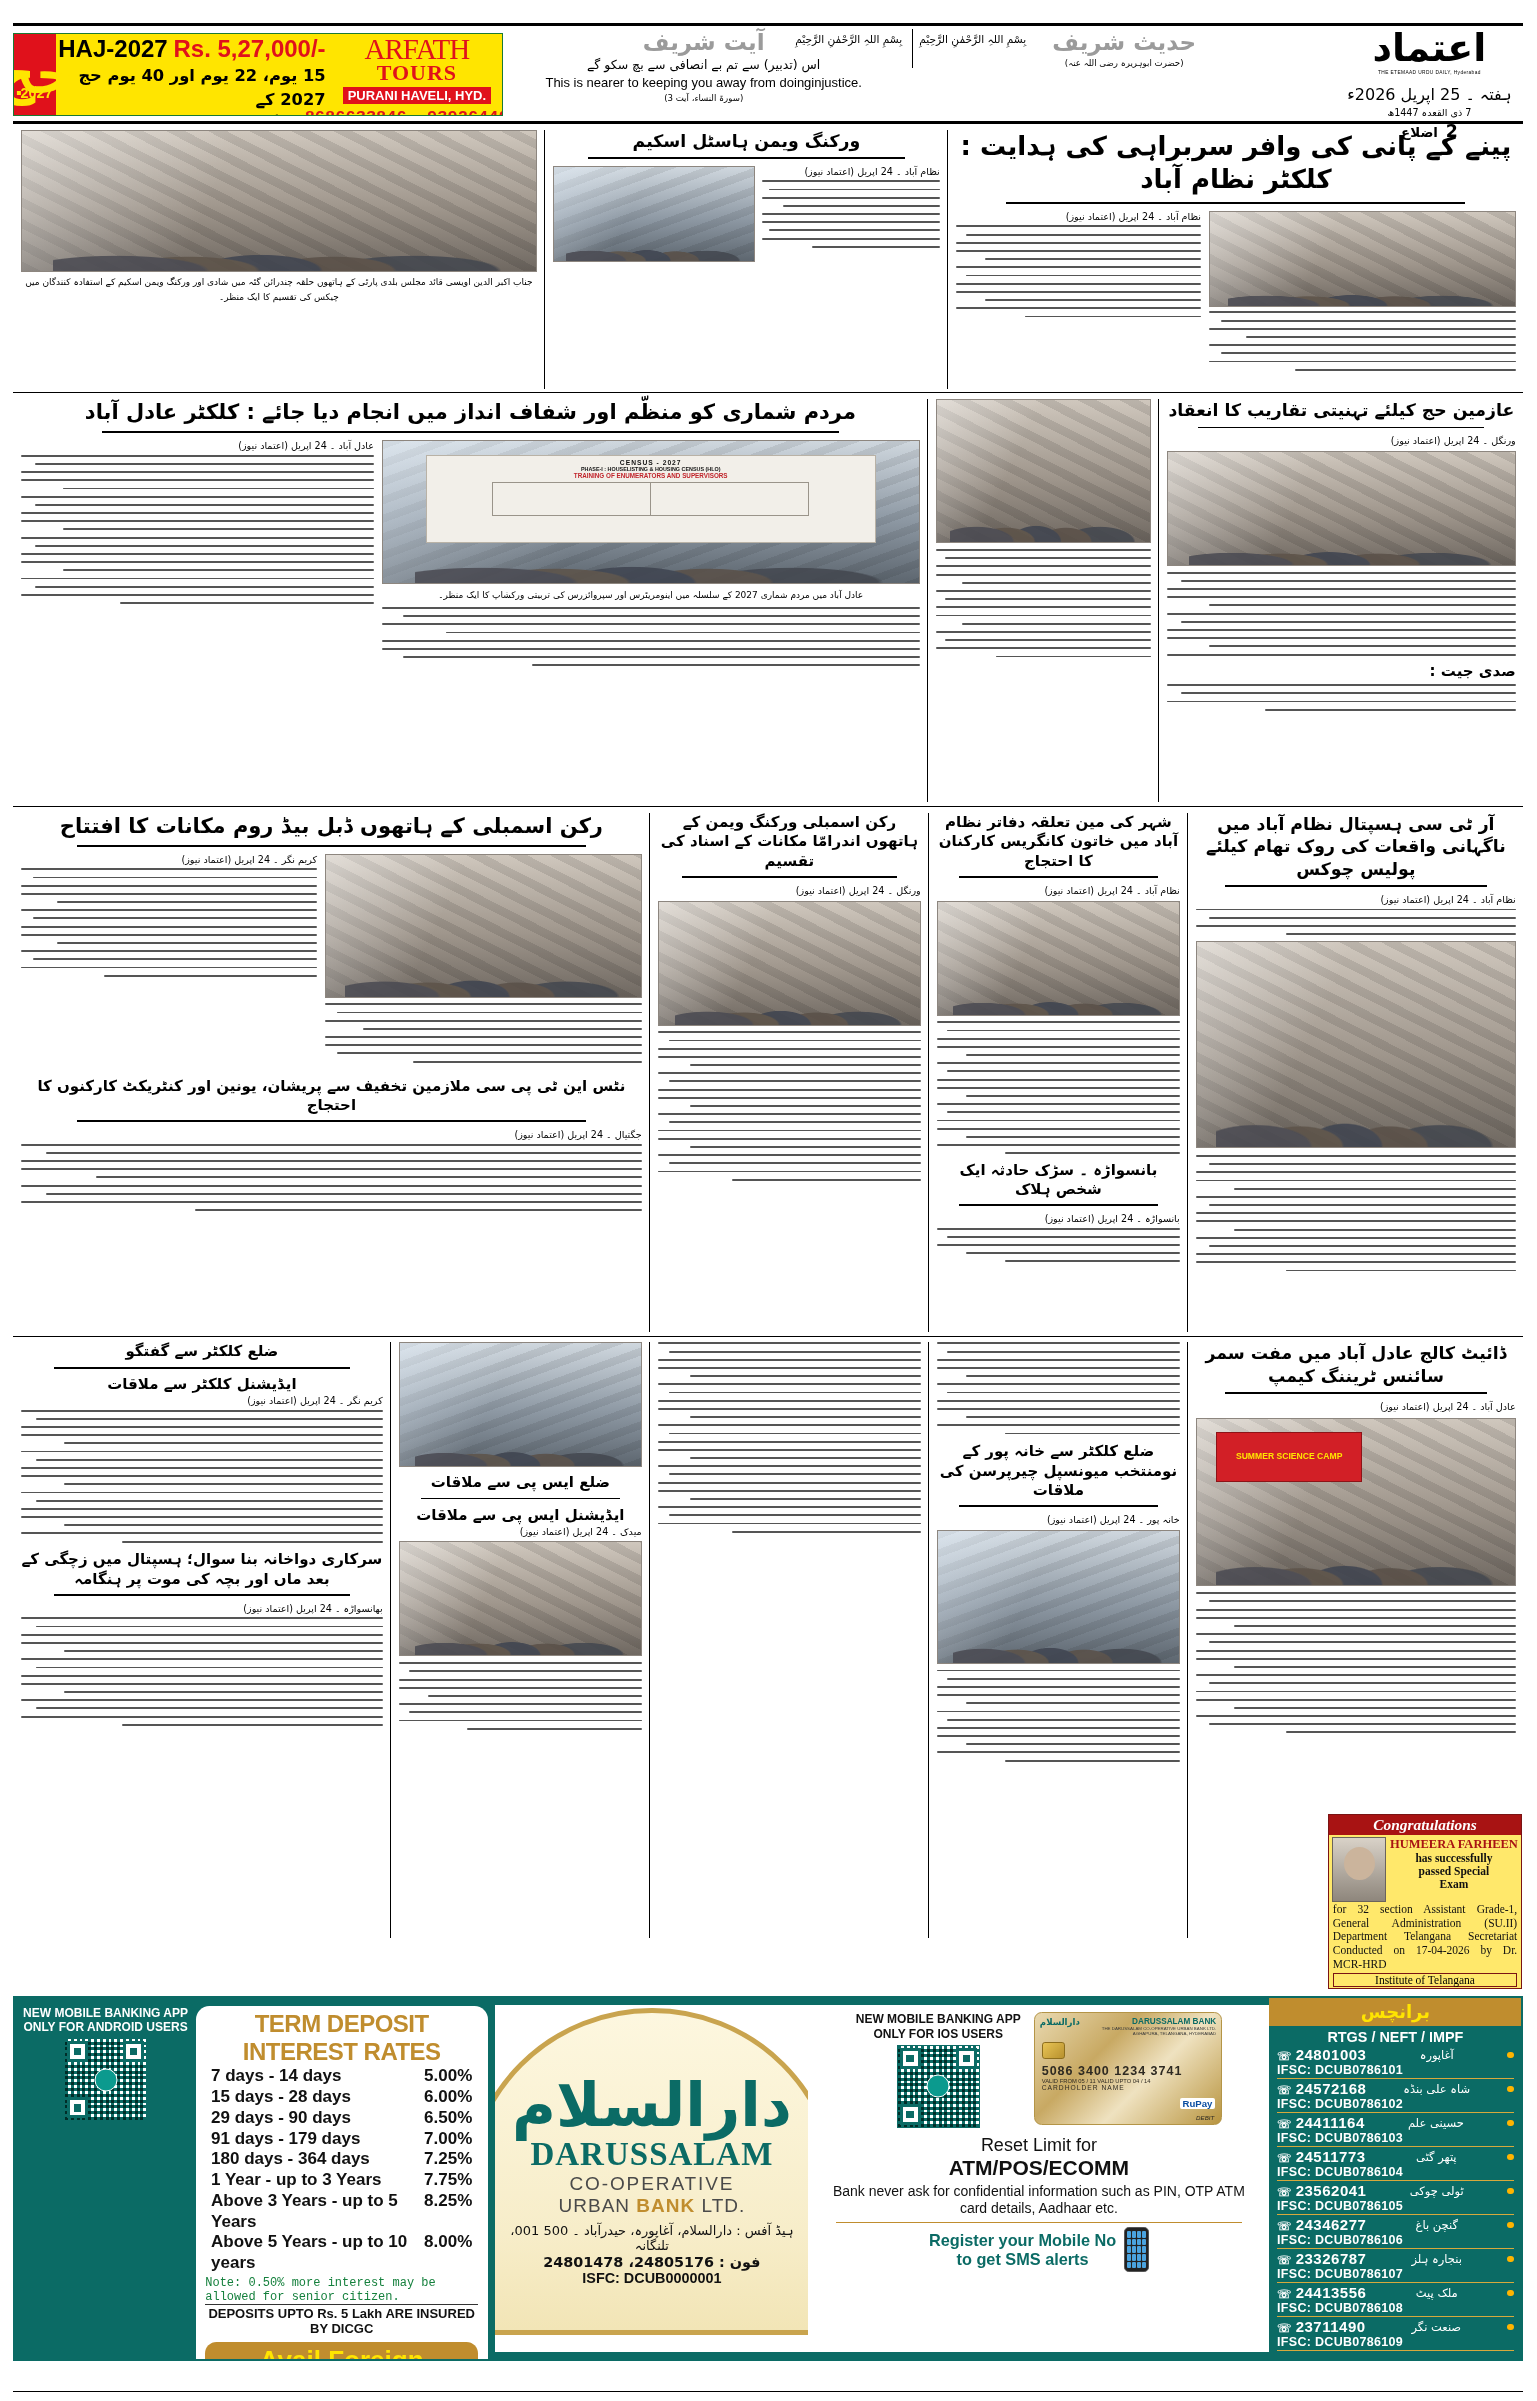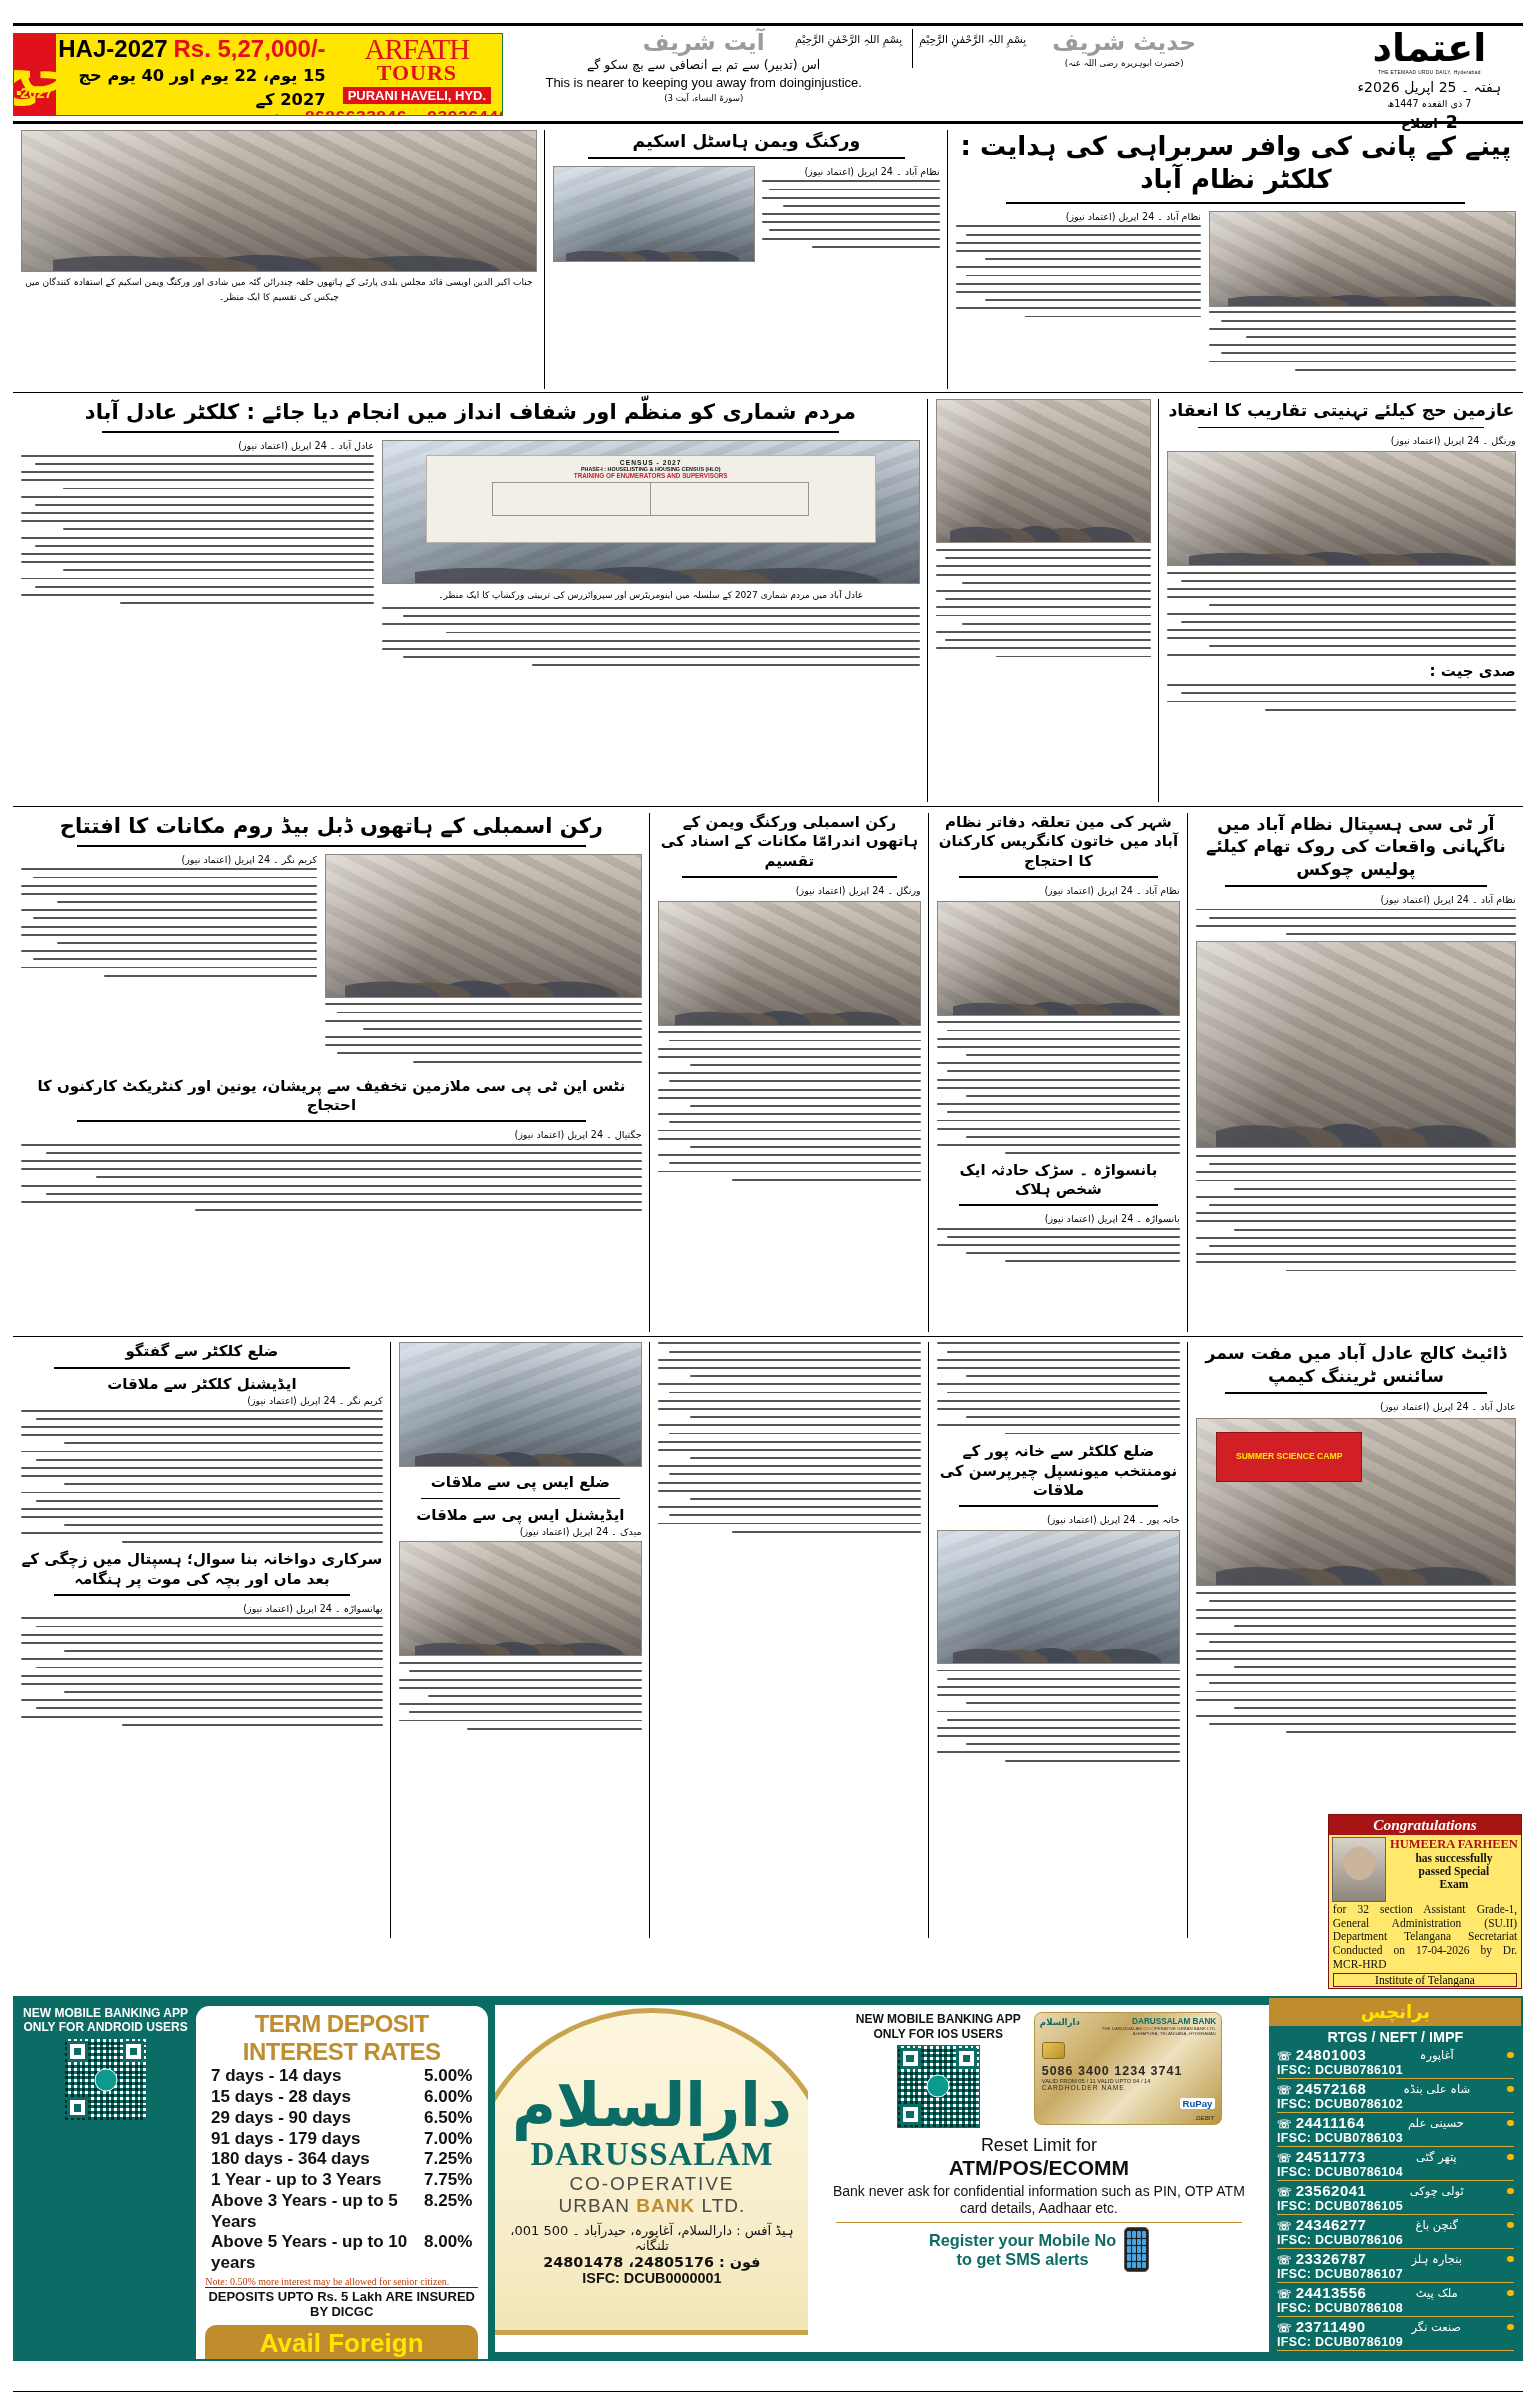--- a/index.html
+++ b/index.html
@@ -73,21 +73,21 @@
   }
   .nameplate .logo{
     font-family:"DejaVu Sans", sans-serif; font-weight:bold; font-size:38px;
     letter-spacing:-1px; line-height:1.05; color:#000;
   }
   .nameplate .tagline{
     font-family:"Liberation Sans", sans-serif; font-size:4.8px; letter-spacing:0.4px;
     color:#000; margin-top:1px;
   }
   .nameplate .date{
-    font-family:"DejaVu Sans", sans-serif; font-size:14px; margin-top:4px; color:#000;
+    font-family:"DejaVu Sans", sans-serif; font-size:16px; margin-top:10px; color:#000;
   }
   .nameplate .hijri{
     font-family:"DejaVu Sans", sans-serif; font-size:9.6px; margin-top:2.9px; color:#000;
   }
   .nameplate .pageno{
     font-family:"DejaVu Sans", sans-serif; font-size:13.4px; font-weight:bold;
     margin-top:3.8px; color:#000; display:flex; justify-content:center; gap:7.7px; align-items:baseline;
   }
   .nameplate .pageno .num{ font-size:17.3px; }
 
@@ -348,21 +348,21 @@
   .rates-title{
     font-family:"Liberation Sans", sans-serif; font-weight:bold; font-size:24px;
     color:#c08d2e; text-align:center; direction:ltr; letter-spacing:-0.5px;
   }
   .rate-row{
     display:flex; justify-content:space-between; direction:ltr;
     font-family:"Liberation Sans", sans-serif; font-weight:bold; font-size:17px; color:#111;
     line-height:1.22; padding:0 5.8px;
   }
   .rate-note{
-    font-family:Liberation Serif, serif; font-size:10px; color:#c2410c; direction:ltr;
+    font-family:Liberation Mono, monospace; font-size:12px; color:#15803d; direction:ltr;
     border-bottom:1px solid #333; padding-top:1.9px;
   }
   .rate-ins{
     font-family:"Liberation Sans", sans-serif; font-weight:bold; font-size:13px;
     color:#111; direction:ltr; text-align:center; padding:1px 0 2.9px;
   }
   .fxbar{
     background:#c08d2e; border-radius:11.5px; margin-top:3.8px; padding:2.9px 5.8px 5.8px; text-align:center;
   }
   .fx1{ font-family:"Liberation Sans", sans-serif; font-weight:bold; font-size:26px; color:#ffe500; direction:ltr;}

